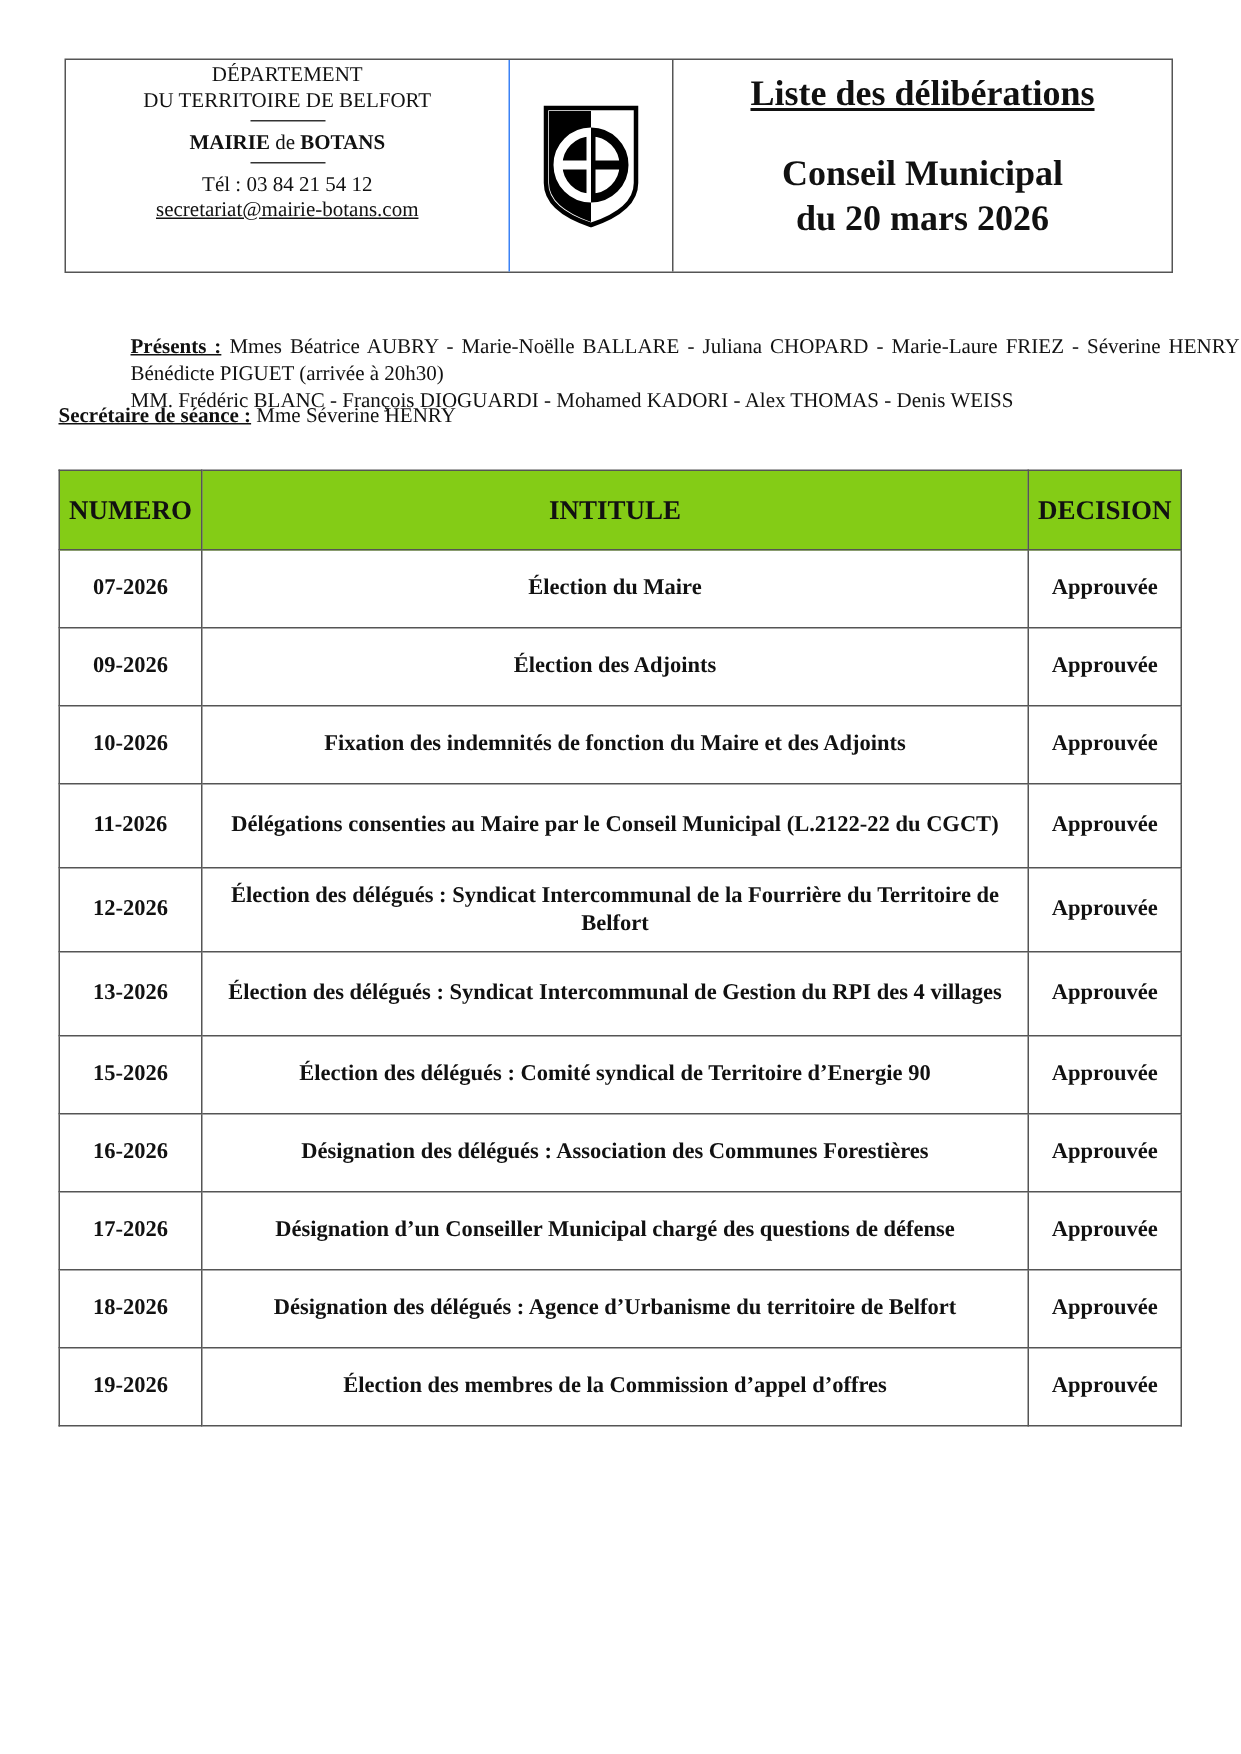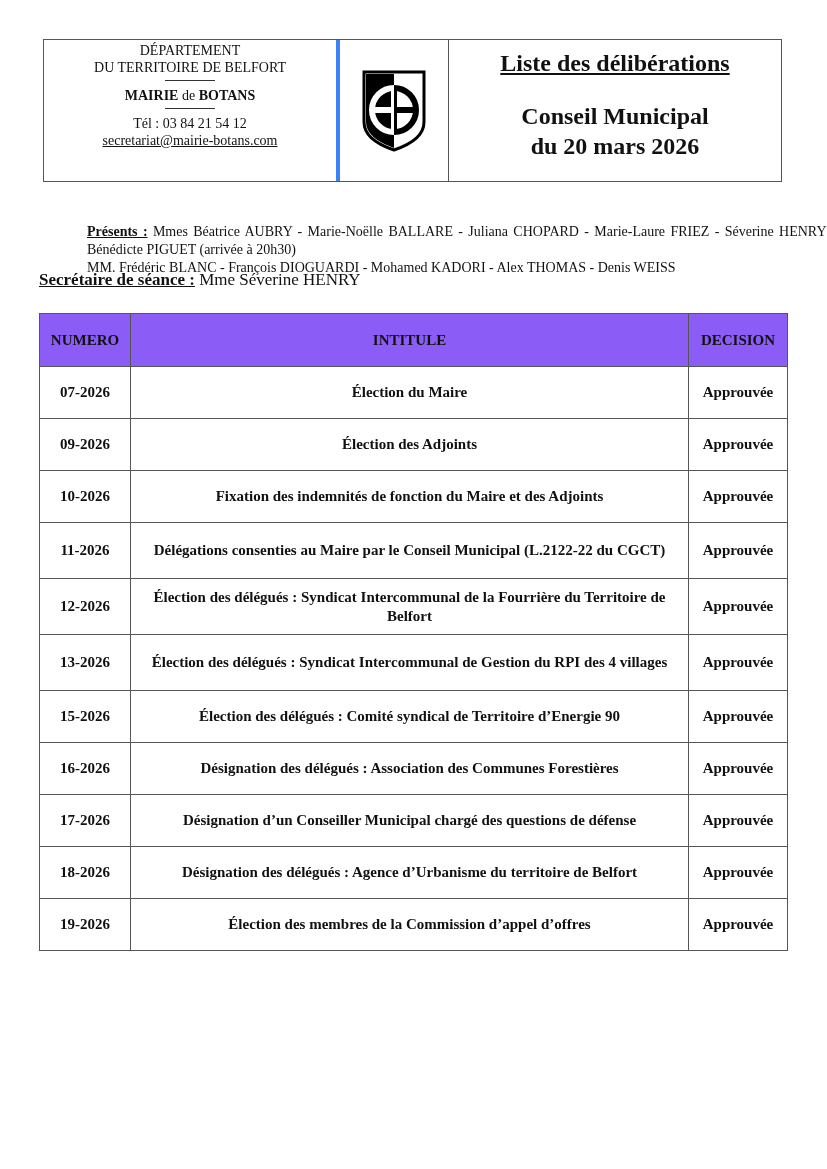--- a/index.html
+++ b/index.html
@@ -1,32 +1,32 @@
 <!DOCTYPE html>
 <html><head>
 <meta charset="utf-8">
 <style>
   html, body { margin: 0; padding: 0; background: #ffffff; }
   body { width: 827px; height: 1169px; position: relative; font-family: "Liberation Serif", serif; color: #111; }
   .header-box { position: absolute; left: 43px; top: 39px; width: 739px; height: 143px; border: 1px solid #555; display: flex; box-sizing: border-box; }
-  .hb-left { width: 296px; border-right: 4px solid #3b82f6; text-align: center; font-size: 14px; line-height: 17px; padding-top: 2px; box-sizing: border-box; }
+  .hb-left { width: 296px; border-right: 1px solid #3b82f6; text-align: center; font-size: 14px; line-height: 17px; padding-top: 2px; box-sizing: border-box; }
   .hb-left .rule { width: 50px; height: 1px; background: #333; margin: 4px auto 6px auto; }
   .hb-left b { font-weight: bold; }
   .hb-left .email { text-decoration: underline; }
   .hb-mid { width: 108px; border-right: 1px solid #555; display: flex; align-items: center; justify-content: center; }
   .hb-right { flex: 1; text-align: center; }
   .doc-title { font-size: 24px; font-weight: bold; text-decoration: underline; margin-top: 10px; display: block; }
   .doc-sub { font-size: 24px; font-weight: bold; line-height: 30px; margin-top: 24px; }
   .attend { position: absolute; left: 39px; top: 223px; width: 749px; font-size: 14px; line-height: 18px; text-align: justify; margin-left: 48px; }
   .attend .lbl { font-weight: bold; text-decoration: underline; }
-  .secretary { position: absolute; left: 39px; top: 270px; font-size: 17px; text-align: right; }
+  .secretary { position: absolute; left: 39px; top: 270px; font-size: 14px; text-align: right; }
   .secretary .lbl { font-weight: bold; text-decoration: underline; }
   table.delib { position: absolute; left: 39px; top: 313px; width: 749px; border-collapse: collapse; font-size: 15px; font-weight: bold; }
   table.delib td, table.delib th { border: 1px solid #555; text-align: center; vertical-align: middle; padding: 0 6px; }
-  table.delib th { background: #8b5cf6; height: 52px; font-size: 15px; }
+  table.delib th { background: #84cc16; height: 52px; font-size: 18px; }
   table.delib td { height: 51px; line-height: 19px; }
   table.delib tr.tall td { height: 55px; }
   .c1 { width: 78px; } .c3 { width: 86px; }
 </style>
 </head>
 <body>
 
 <div class="header-box">
   <div class="hb-left">
     <div>DÉPARTEMENT</div>

